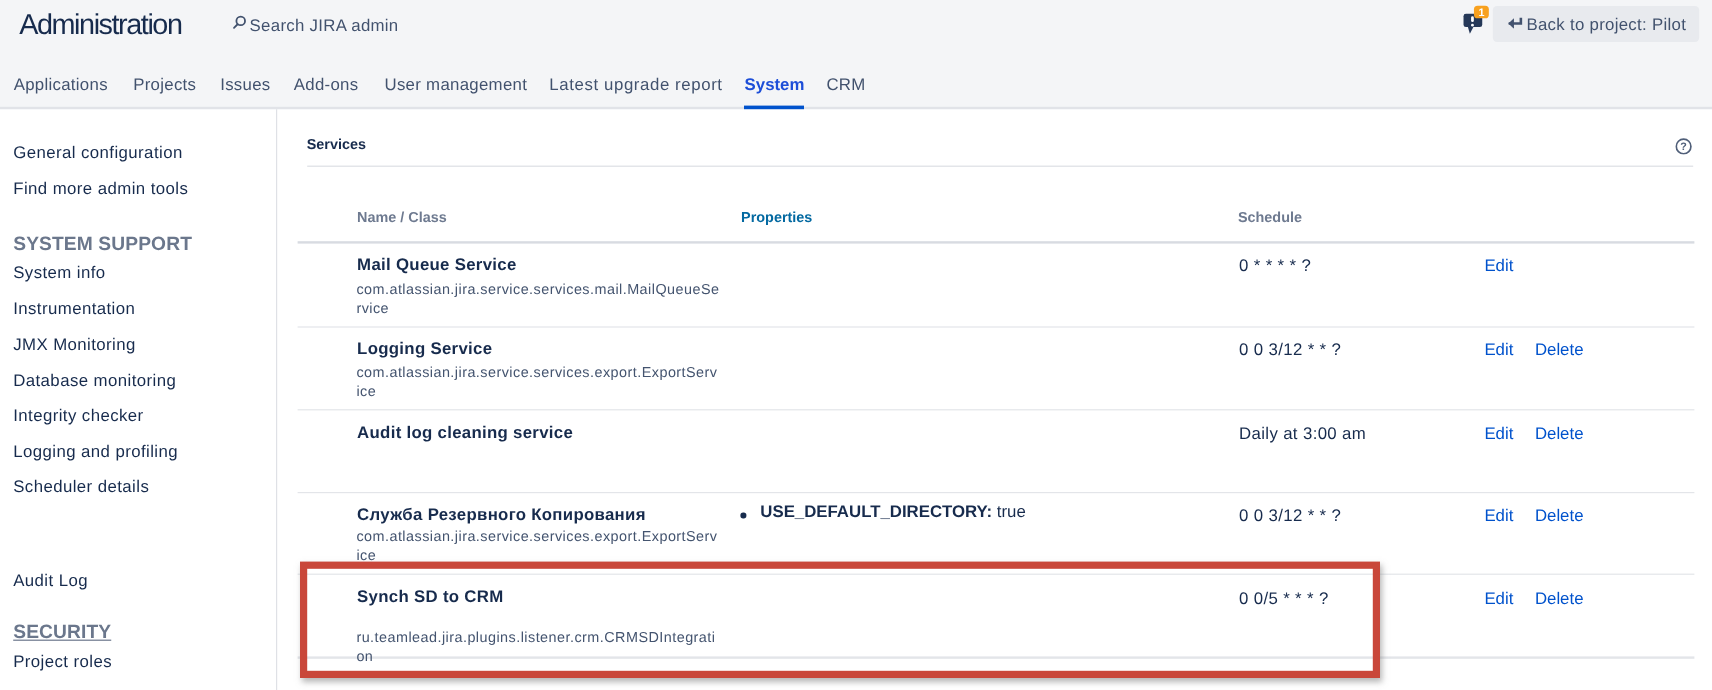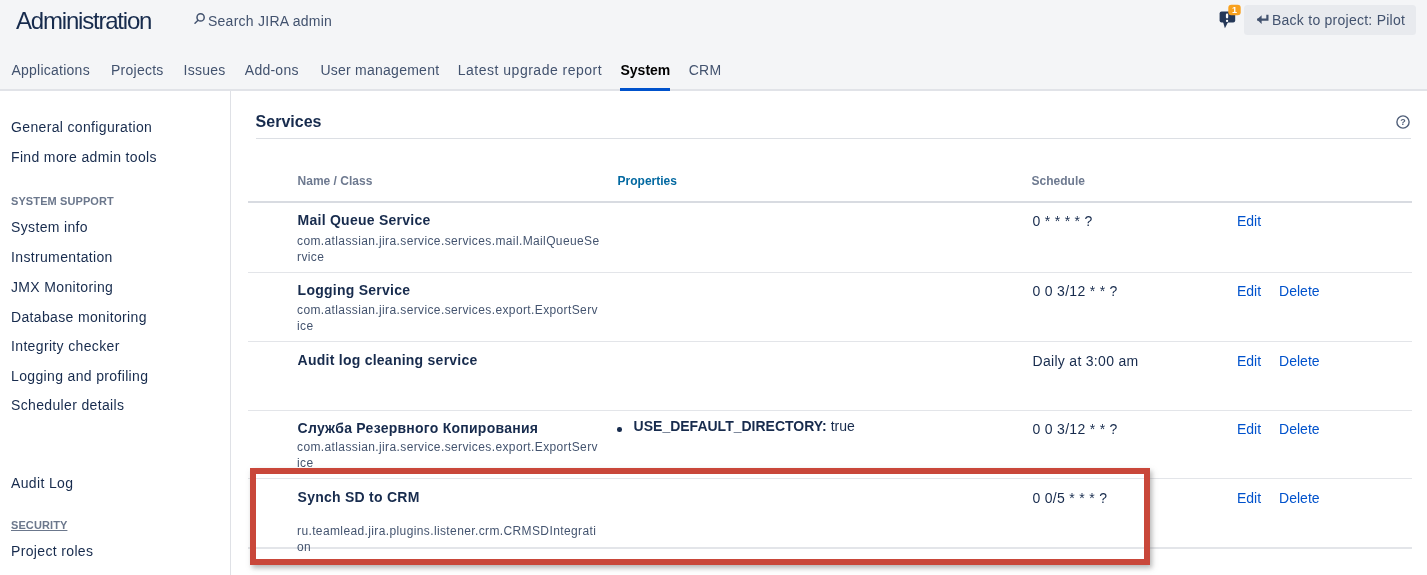--- a/index.html
+++ b/index.html
@@ -6,21 +6,21 @@
   body{font-family:"Liberation Sans",sans-serif;}
   #page{position:relative;width:1427px;height:575px;background:#fff;overflow:hidden;}
   .abs{position:absolute;line-height:1;white-space:nowrap;}
   .t14{font-size:14px;color:#172B4D;}
   .sb{letter-spacing:0.35px;}
   .nav{font-size:14px;color:#42526E;letter-spacing:0.25px;}
   .cls{font-size:12px;color:#44546F;line-height:16.2px;white-space:normal;letter-spacing:0.38px;}
   .ttl{font-size:14px;font-weight:bold;color:#172B4D;letter-spacing:0.25px;}
   .lnk{font-size:14px;color:#0052CC;}
   .hline{position:absolute;height:1px;background:#E3E5E9;}
-  .sect{font-size:11px;font-weight:bold;color:#6B778C;letter-spacing:0.1px;}
+  .sect{font-size:16px;font-weight:bold;color:#6B778C;letter-spacing:0.1px;}
 </style>
 </head>
 <body>
 <div id="page">
 
   <div style="position:absolute;left:0;top:0;width:1427px;height:89px;background:#F4F5F7;border-bottom:2px solid #E1E3E8;"></div>
 
   <div class="abs" style="left:16px;top:8.9px;font-size:24px;font-weight:normal;color:#172B4D;letter-spacing:-1.2px;">Administration</div>
   <svg class="abs" style="left:193px;top:12px;" width="13" height="13" viewBox="0 0 13 13">
     <circle cx="7.6" cy="5.4" r="3.6" fill="none" stroke="#42526E" stroke-width="1.5"></circle>
@@ -43,40 +43,40 @@
     <path d="M5.6 1.2 L1.0 5.6 L5.6 10.0 z" fill="#42526E"></path>
   </svg>
   <div class="abs nav" style="left:1272px;top:12.7px;">Back to project: Pilot</div>
 
   <div class="abs nav" style="left:11.4px;top:63.3px;">Applications</div>
   <div class="abs nav" style="left:111px;top:63.3px;">Projects</div>
   <div class="abs nav" style="left:183.5px;top:63.3px;">Issues</div>
   <div class="abs nav" style="left:244.8px;top:63.3px;">Add-ons</div>
   <div class="abs nav" style="left:320.4px;top:63.3px;">User management</div>
   <div class="abs nav" style="left:457.8px;top:63.3px;letter-spacing:0.5px;">Latest upgrade report</div>
-  <div class="abs" style="left:620.5px;top:63.3px;font-size:14px;font-weight:bold;color:#000000;">System</div>
+  <div class="abs" style="left:620.5px;top:63.3px;font-size:14px;font-weight:bold;color:#1d4ed8;">System</div>
   <div class="abs nav" style="left:688.7px;top:63.3px;">CRM</div>
   <div class="abs" style="left:620px;top:88px;width:50px;height:3px;background:#0052CC;"></div>
 
   <div class="abs" style="left:230px;top:91px;width:1px;height:484px;background:#DFE1E6;"></div>
   <div class="abs t14 sb" style="left:11px;top:119.9px;">General configuration</div>
   <div class="abs t14 sb" style="left:11px;top:150px;">Find more admin tools</div>
   <div class="abs sect" style="left:11px;top:195.5px;">SYSTEM SUPPORT</div>
   <div class="abs t14 sb" style="left:11px;top:220.1px;">System info</div>
   <div class="abs t14 sb" style="left:11px;top:250.1px;">Instrumentation</div>
   <div class="abs t14 sb" style="left:11px;top:280.2px;">JMX Monitoring</div>
   <div class="abs t14 sb" style="left:11px;top:310.2px;">Database monitoring</div>
   <div class="abs t14 sb" style="left:11px;top:339.2px;">Integrity checker</div>
   <div class="abs t14 sb" style="left:11px;top:368.7px;">Logging and profiling</div>
   <div class="abs t14 sb" style="left:11px;top:398.2px;">Scheduler details</div>
   <div class="abs t14 sb" style="left:11px;top:475.7px;">Audit Log</div>
   <div class="abs sect" style="left:11px;top:519.6px;text-decoration:underline;">SECURITY</div>
   <div class="abs t14 sb" style="left:11px;top:544.1px;">Project roles</div>
 
-  <div class="abs" style="left:255.6px;top:114.2px;font-size:16px;font-weight:bold;color:#172B4D;">Services</div>
+  <div class="abs" style="left:255.6px;top:114.2px;font-size:12px;font-weight:bold;color:#172B4D;">Services</div>
   <svg class="abs" style="left:1396px;top:114.5px;" width="14" height="14" viewBox="0 0 14 14">
     <circle cx="7" cy="7" r="6.1" fill="none" stroke="#505F79" stroke-width="1.4"></circle>
     <text x="7" y="10.4" font-size="9" font-weight="bold" fill="#505F79" text-anchor="middle" font-family="Liberation Sans,sans-serif">?</text>
   </svg>
   <div class="abs" style="left:255.6px;top:137.5px;width:1155.9px;height:1.8px;background:#DCDFE4;"></div>
 
   <div class="abs" style="left:297.6px;top:174.8px;font-size:12px;font-weight:bold;color:#6E7A90;">Name / Class</div>
   <div class="abs" style="left:617.6px;top:174.8px;font-size:12px;font-weight:bold;color:#0369a1;">Properties</div>
   <div class="abs" style="left:1031.6px;top:174.8px;font-size:12px;font-weight:bold;color:#6E7A90;">Schedule</div>
 

